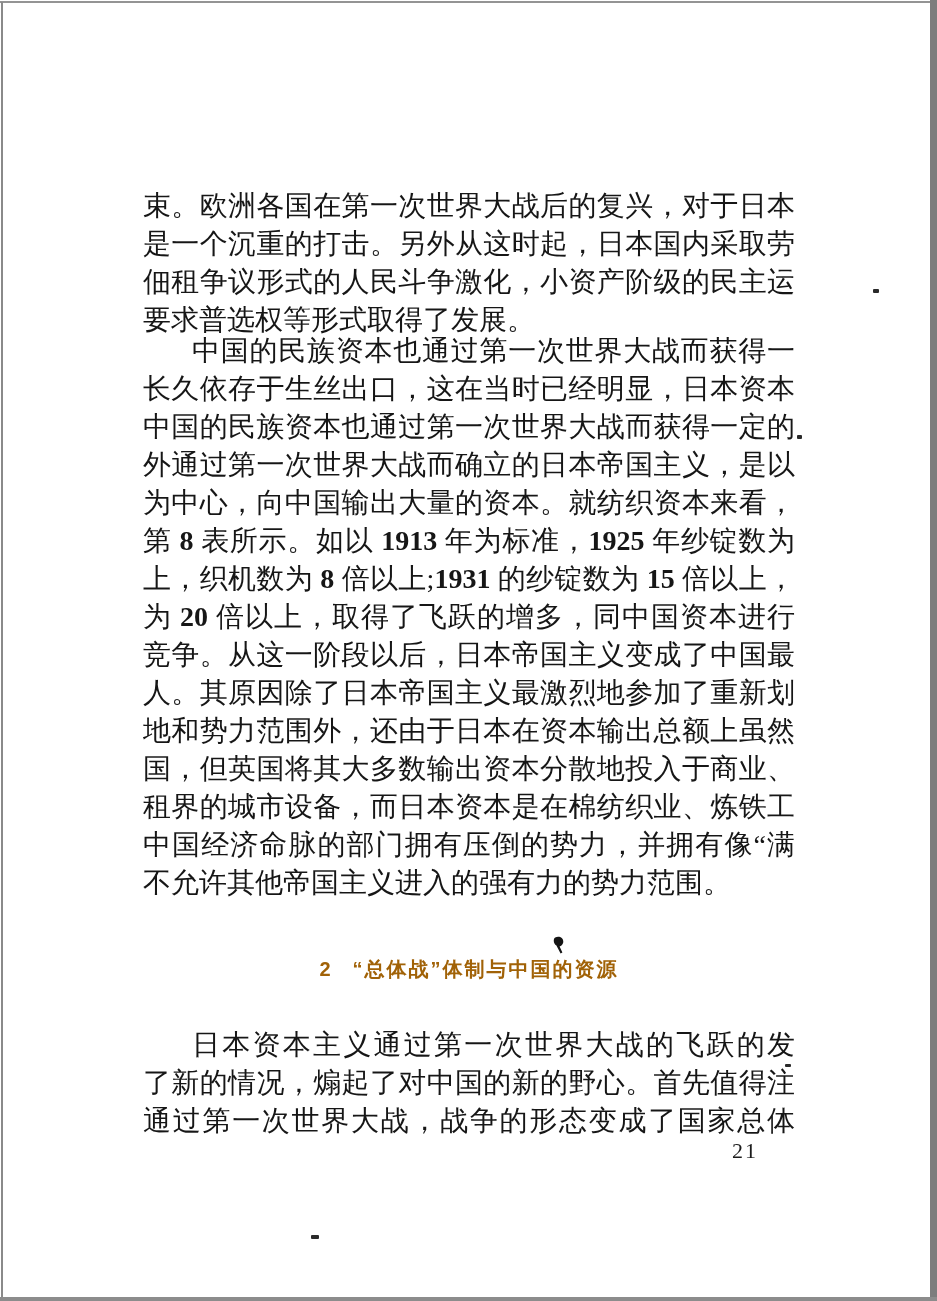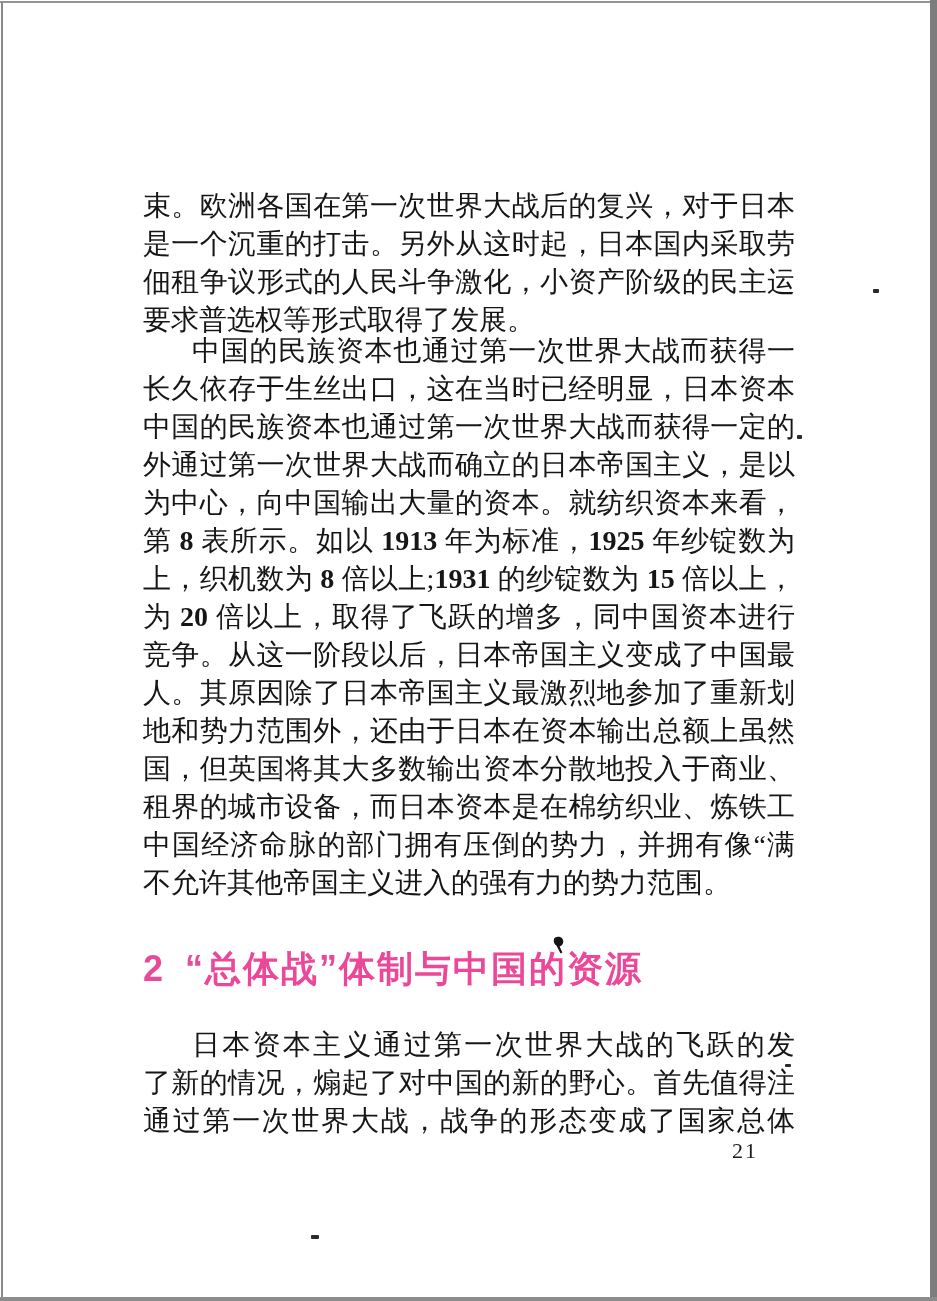--- a/index.html
+++ b/index.html
@@ -38,26 +38,27 @@
     text-justify: inter-character;
     overflow: hidden;
   }
   .tline.last { text-align-last: left; }
   .tline.indent { text-indent: 49px; }
   .tline b { font-weight: 700; }
 
   .heading {
     font-family: "Liberation Sans", "DejaVu Sans", sans-serif;
     font-weight: 700;
-    font-size: 36px;
+    font-size: 20px;
     height: 42px;
     line-height: 42px;
-    color: #ec4899;
+    color: #a16207;
     letter-spacing: 2px;
     white-space: nowrap;
+    text-align: center;
   }
   .h-num { margin-right: 22px; letter-spacing: 0; }
 
   .page-number {
     position: absolute;
     left: 732px;
     top: 1138px;
     font-size: 22px;
     letter-spacing: 2px;
     color: #1c1c1c;

